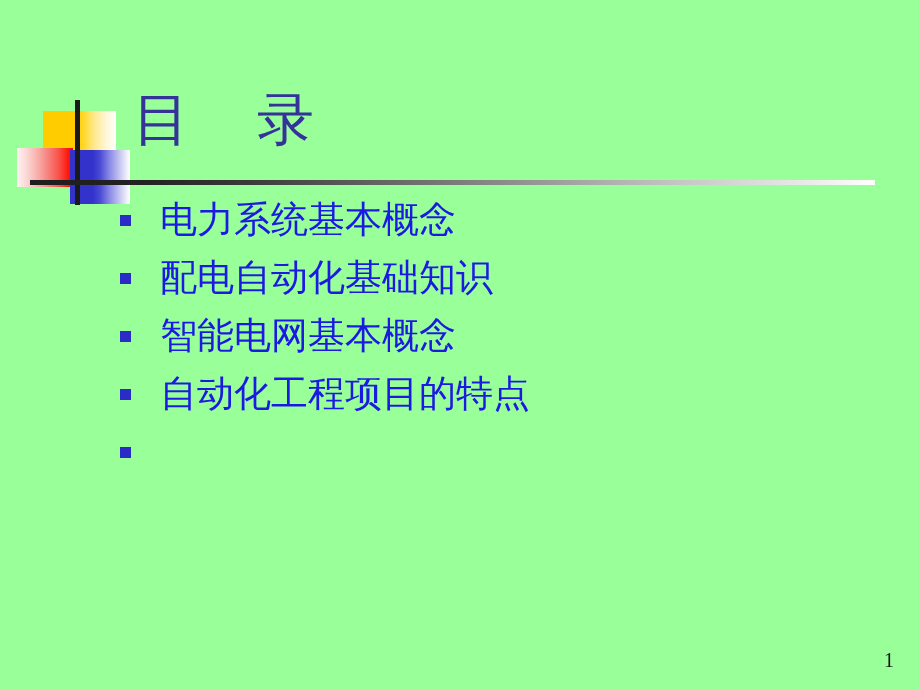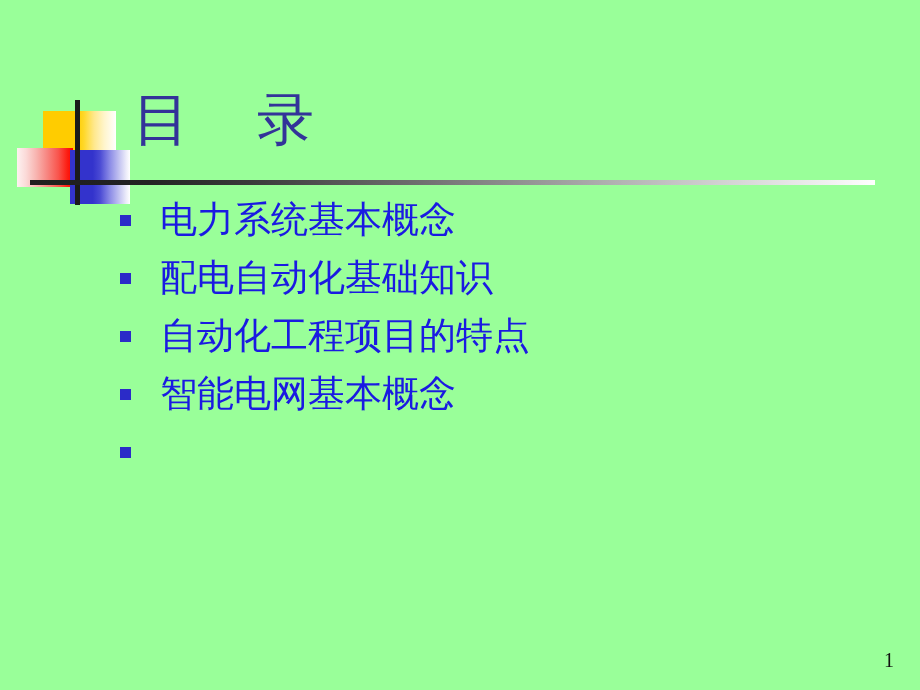--- a/index.html
+++ b/index.html
@@ -161,26 +161,26 @@
       <span class="bullet-text">电力系统基本概念</span>
     </div>
 
     <div class="bullet-row">
       <span class="bullet-marker"></span>
       <span class="bullet-text">配电自动化基础知识</span>
     </div>
 
     <div class="bullet-row">
       <span class="bullet-marker"></span>
-      <span class="bullet-text">自动化工程项目的特点</span>
+      <span class="bullet-text">智能电网基本概念</span>
     </div>
 
     <div class="bullet-row">
       <span class="bullet-marker"></span>
-      <span class="bullet-text">智能电网基本概念</span>
+      <span class="bullet-text">自动化工程项目的特点</span>
     </div>
 
     <div class="bullet-row">
       <span class="bullet-marker"></span>
     </div>
 
   </div>
 
   <div id="page-number">1</div>
 

